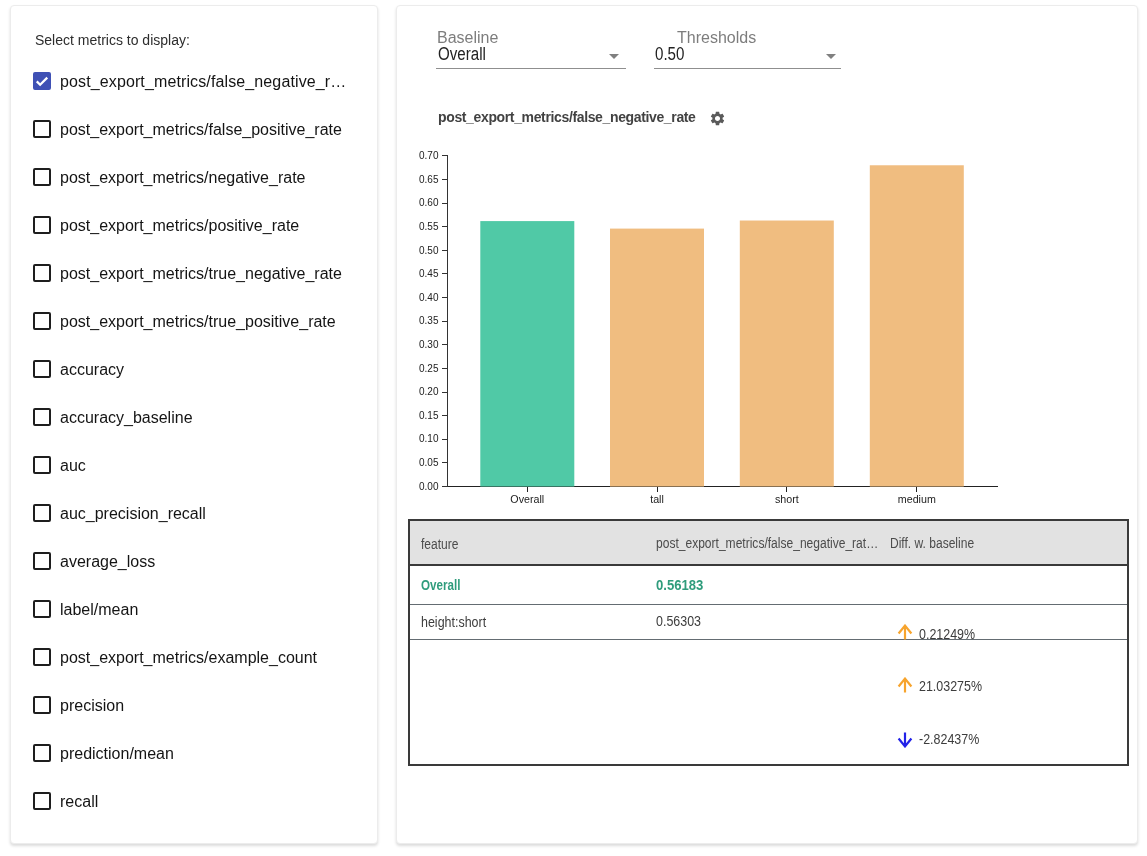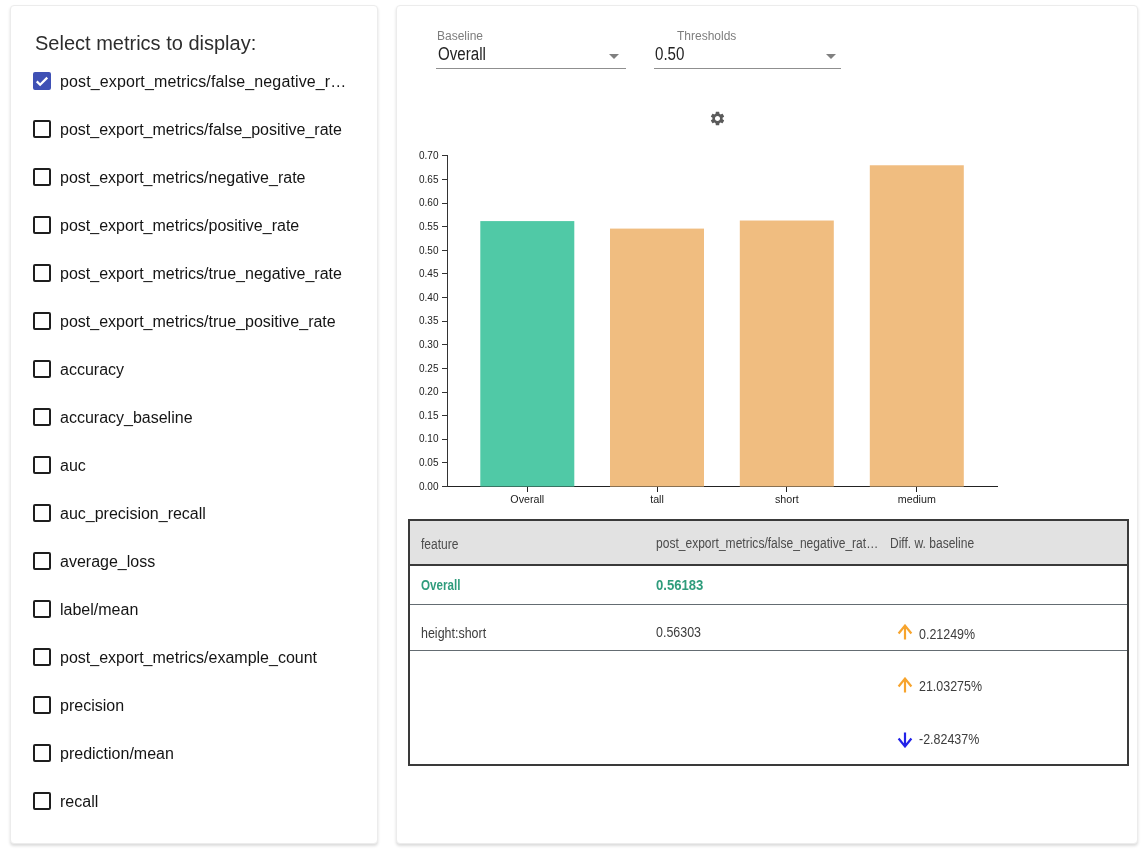--- a/index.html
+++ b/index.html
@@ -4,30 +4,30 @@
 <style>
 * { box-sizing: border-box; }
 html,body { margin:0; padding:0; width:1147px; height:856px; background:#fff; overflow:hidden;
   font-family:"Liberation Sans", sans-serif; }
 .card { position:absolute; background:#fff; border:1px solid #ececec; border-radius:4px;
   box-shadow:0 2px 3px rgba(0,0,0,0.14); }
 #leftcard { left:10px; top:5px; width:368px; height:839px; }
 #rightcard { left:396px; top:5px; width:742px; height:839px; }
 .abs { position:absolute; }
 
-#seltitle { left:24px; top:26px; font-size:20px; color:#2d2d2d; }
+#seltitle { left:24px; top:26px; font-size:14px; color:#2d2d2d; }
 .item { position:absolute; left:22px; height:20px; }
 .cb { position:absolute; left:0; top:0px; width:18px; height:18px; border:2px solid #1e1e1e;
   border-radius:2px; background:#fff; }
 .cb.on { border-color:#3f51b5; background:#3f51b5; }
 .cb.on svg { position:absolute; left:0; top:0; }
 .lbl { position:absolute; left:27px; top:1px; font-size:16px; color:#141414; white-space:nowrap; }
 .lbl.b { font-weight:normal; letter-spacing:0.12px; }
 
-.sellabel { font-size:12px; color:#7d7d7d; }
+.sellabel { font-size:16px; color:#7d7d7d; }
 .selval { font-size:18px; color:#222; transform:scaleX(0.84); transform-origin:0 50%; }
 .underline { position:absolute; height:1px; background:#8f8f8f; }
 .darr { position:absolute; width:0; height:0; border-left:5.5px solid transparent;
   border-right:5.5px solid transparent; border-top:5.8px solid #808080; }
 
 #charttitle { left:41px; top:103px; font-size:14px; font-weight:bold; color:#424242; letter-spacing:-0.36px;}
 
 #tbl { position:absolute; left:408px; top:519px; width:721px; height:246.5px; border:2px solid #3a3a3a; background:#fff;}
 .trow { position:absolute; left:0; width:100%; }
 .thead { background:#e2e2e2; border-bottom:2px solid #3a3a3a; }
@@ -115,20 +115,21 @@
 </div>
 <div id="rightcard" class="card">
   <div class="abs sellabel" style="left:40px; top:23px;">Baseline</div>
   <div class="abs selval" style="left:41px; top:38px;">Overall</div>
   <div class="darr" style="left:211.5px; top:47.5px;"></div>
   <div class="underline" style="left:39px; top:61.5px; width:190px;"></div>
   <div class="abs sellabel" style="left:257px; top:23px;margin-left:23px;">Thresholds</div>
   <div class="abs selval" style="left:258px; top:38px;">0.50</div>
   <div class="darr" style="left:428.5px; top:47.5px;"></div>
   <div class="underline" style="left:257px; top:61.5px; width:187px;"></div>
+  <div id="charttitle" class="abs">post_export_metrics/false_negative_rate</div>
   <svg class="abs" style="left:312px; top:104px;" width="17" height="17" viewBox="0 0 24 24" fill="#5a5a5a">
     <path d="M19.14,12.94c0.04-0.3,0.06-0.61,0.06-0.94c0-0.32-0.02-0.64-0.07-0.94l2.03-1.58c0.18-0.14,0.23-0.41,0.12-0.61 l-1.92-3.32c-0.12-0.22-0.37-0.29-0.59-0.22l-2.39,0.96c-0.5-0.38-1.03-0.7-1.62-0.94L14.4,2.81c-0.04-0.24-0.24-0.41-0.48-0.41 h-3.84c-0.24,0-0.43,0.17-0.47,0.41L9.25,5.35C8.66,5.59,8.12,5.92,7.63,6.29L5.24,5.33c-0.22-0.08-0.47,0-0.59,0.22L2.74,8.87 C2.62,9.08,2.66,9.34,2.86,9.48l2.03,1.58C4.84,11.36,4.8,11.69,4.8,12s0.02,0.64,0.07,0.94l-2.03,1.58 c-0.18,0.14-0.23,0.41-0.12,0.61l1.92,3.32c0.12,0.22,0.37,0.29,0.59,0.22l2.39-0.96c0.5,0.38,1.03,0.7,1.62,0.94l0.36,2.54 c0.05,0.24,0.24,0.41,0.48,0.41h3.84c0.24,0,0.44-0.17,0.47-0.41l0.36-2.54c0.59-0.24,1.13-0.56,1.62-0.94l2.39,0.96 c0.22,0.08,0.47,0,0.59-0.22l1.92-3.32c0.12-0.22,0.07-0.47-0.12-0.61L19.14,12.94z M12,15.6c-1.98,0-3.6-1.62-3.6-3.6 s1.62-3.6,3.6-3.6s3.6,1.62,3.6,3.6S13.98,15.6,12,15.6z"></path>
   </svg>
   <svg class="abs" id="chart" style="left:-1px; top:134px;" width="742" height="375" viewBox="0 0 742 375">
       <line shape-rendering="crispEdges" x1="45.5" y1="346.5" x2="51.5" y2="346.5" stroke="#333" stroke-width="1"></line>
       <text x="42.5" y="349.7" text-anchor="end" font-size="10" fill="#222" font-family="Liberation Sans, sans-serif">0.00</text>
       <line shape-rendering="crispEdges" x1="45.5" y1="322.88" x2="51.5" y2="322.88" stroke="#333" stroke-width="1"></line>
       <text x="42.5" y="326.08" text-anchor="end" font-size="10" fill="#222" font-family="Liberation Sans, sans-serif">0.05</text>
       <line shape-rendering="crispEdges" x1="45.5" y1="299.26" x2="51.5" y2="299.26" stroke="#333" stroke-width="1"></line>
       <text x="42.5" y="302.46" text-anchor="end" font-size="10" fill="#222" font-family="Liberation Sans, sans-serif">0.10</text>
@@ -175,21 +176,21 @@
 <div id="tbl">
   <div class="trow thead" style="top:0; height:44.5px;">
     <div class="tcell hcell hc13" style="left:11px; top:15px;">feature</div>
     <div class="tcell hcell hc13" style="left:246px; top:14px;">post_export_metrics/false_negative_rat…</div>
     <div class="tcell hcell hc13" style="left:480px; top:14px;">Diff. w. baseline</div>
   </div>
   <div class="trow sep" style="top:44.5px; height:39px;">
     <div class="tcell teal" style="left:11px; top:11.5px; transform:scaleX(0.83); transform-origin:0 50%;">Overall</div>
     <div class="tcell teal" style="left:246px; top:11px; transform:scaleX(0.937); transform-origin:0 50%;">0.56183</div>
   </div>
-  <div class="trow sep" style="top:88px; height:42px;">
+  <div class="trow sep" style="top:77px; height:42px;">
     <div class="tcell cond" style="left:11px; top:15.5px;">height:short</div>
     <div class="tcell cond" style="left:246px; top:15px;">0.56303</div>
   </div>
   <div id="diffcells">
       <svg class="abs" style="left:486px; top:103.4px;" width="18" height="18" viewBox="0 0 18 18">
         <path d="M9 15.6 L9 1.6 M2.6 9.5 L9 1.6 L15.4 9.5" fill="none" stroke="#f7a42d" stroke-width="2.2" stroke-linecap="butt" stroke-linejoin="miter"></path>
       </svg>
       <div class="tcell cond" style="left:509px; top:104.5px;">0.21249%</div>
       <svg class="abs" style="left:486px; top:155.9px;" width="18" height="18" viewBox="0 0 18 18">
         <path d="M9 15.6 L9 1.6 M2.6 9.5 L9 1.6 L15.4 9.5" fill="none" stroke="#f7a42d" stroke-width="2.2" stroke-linecap="butt" stroke-linejoin="miter"></path>

